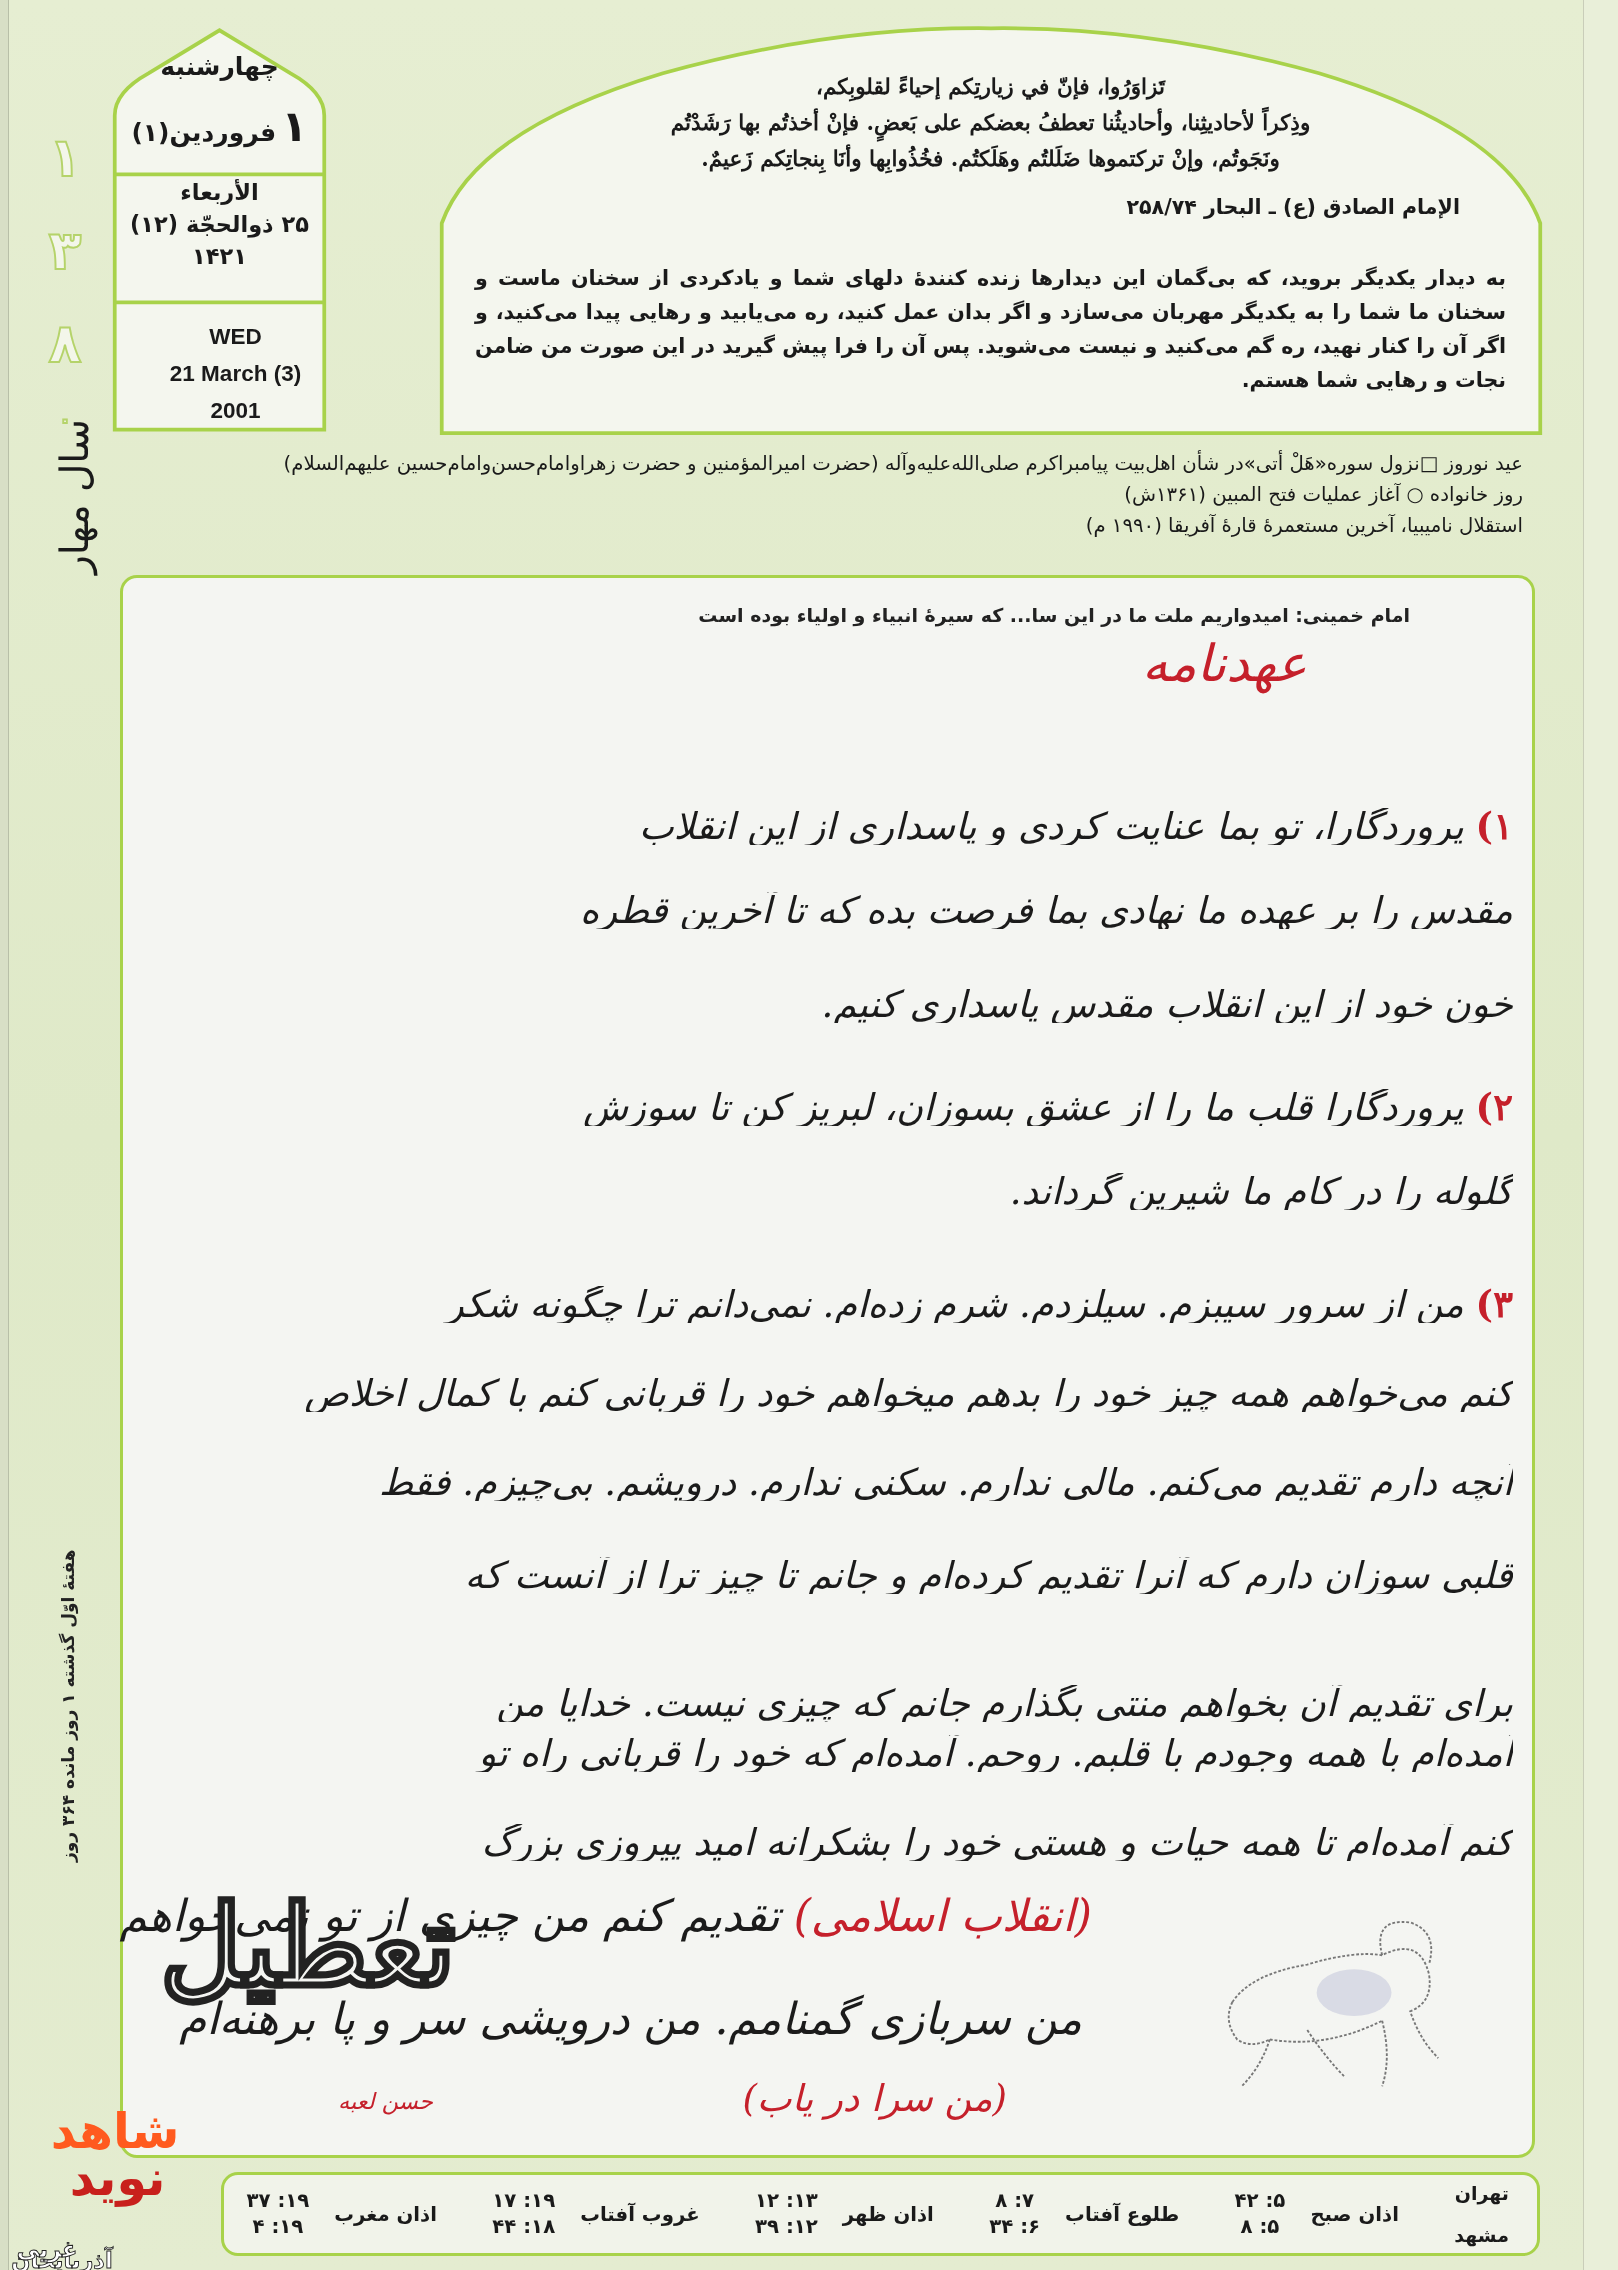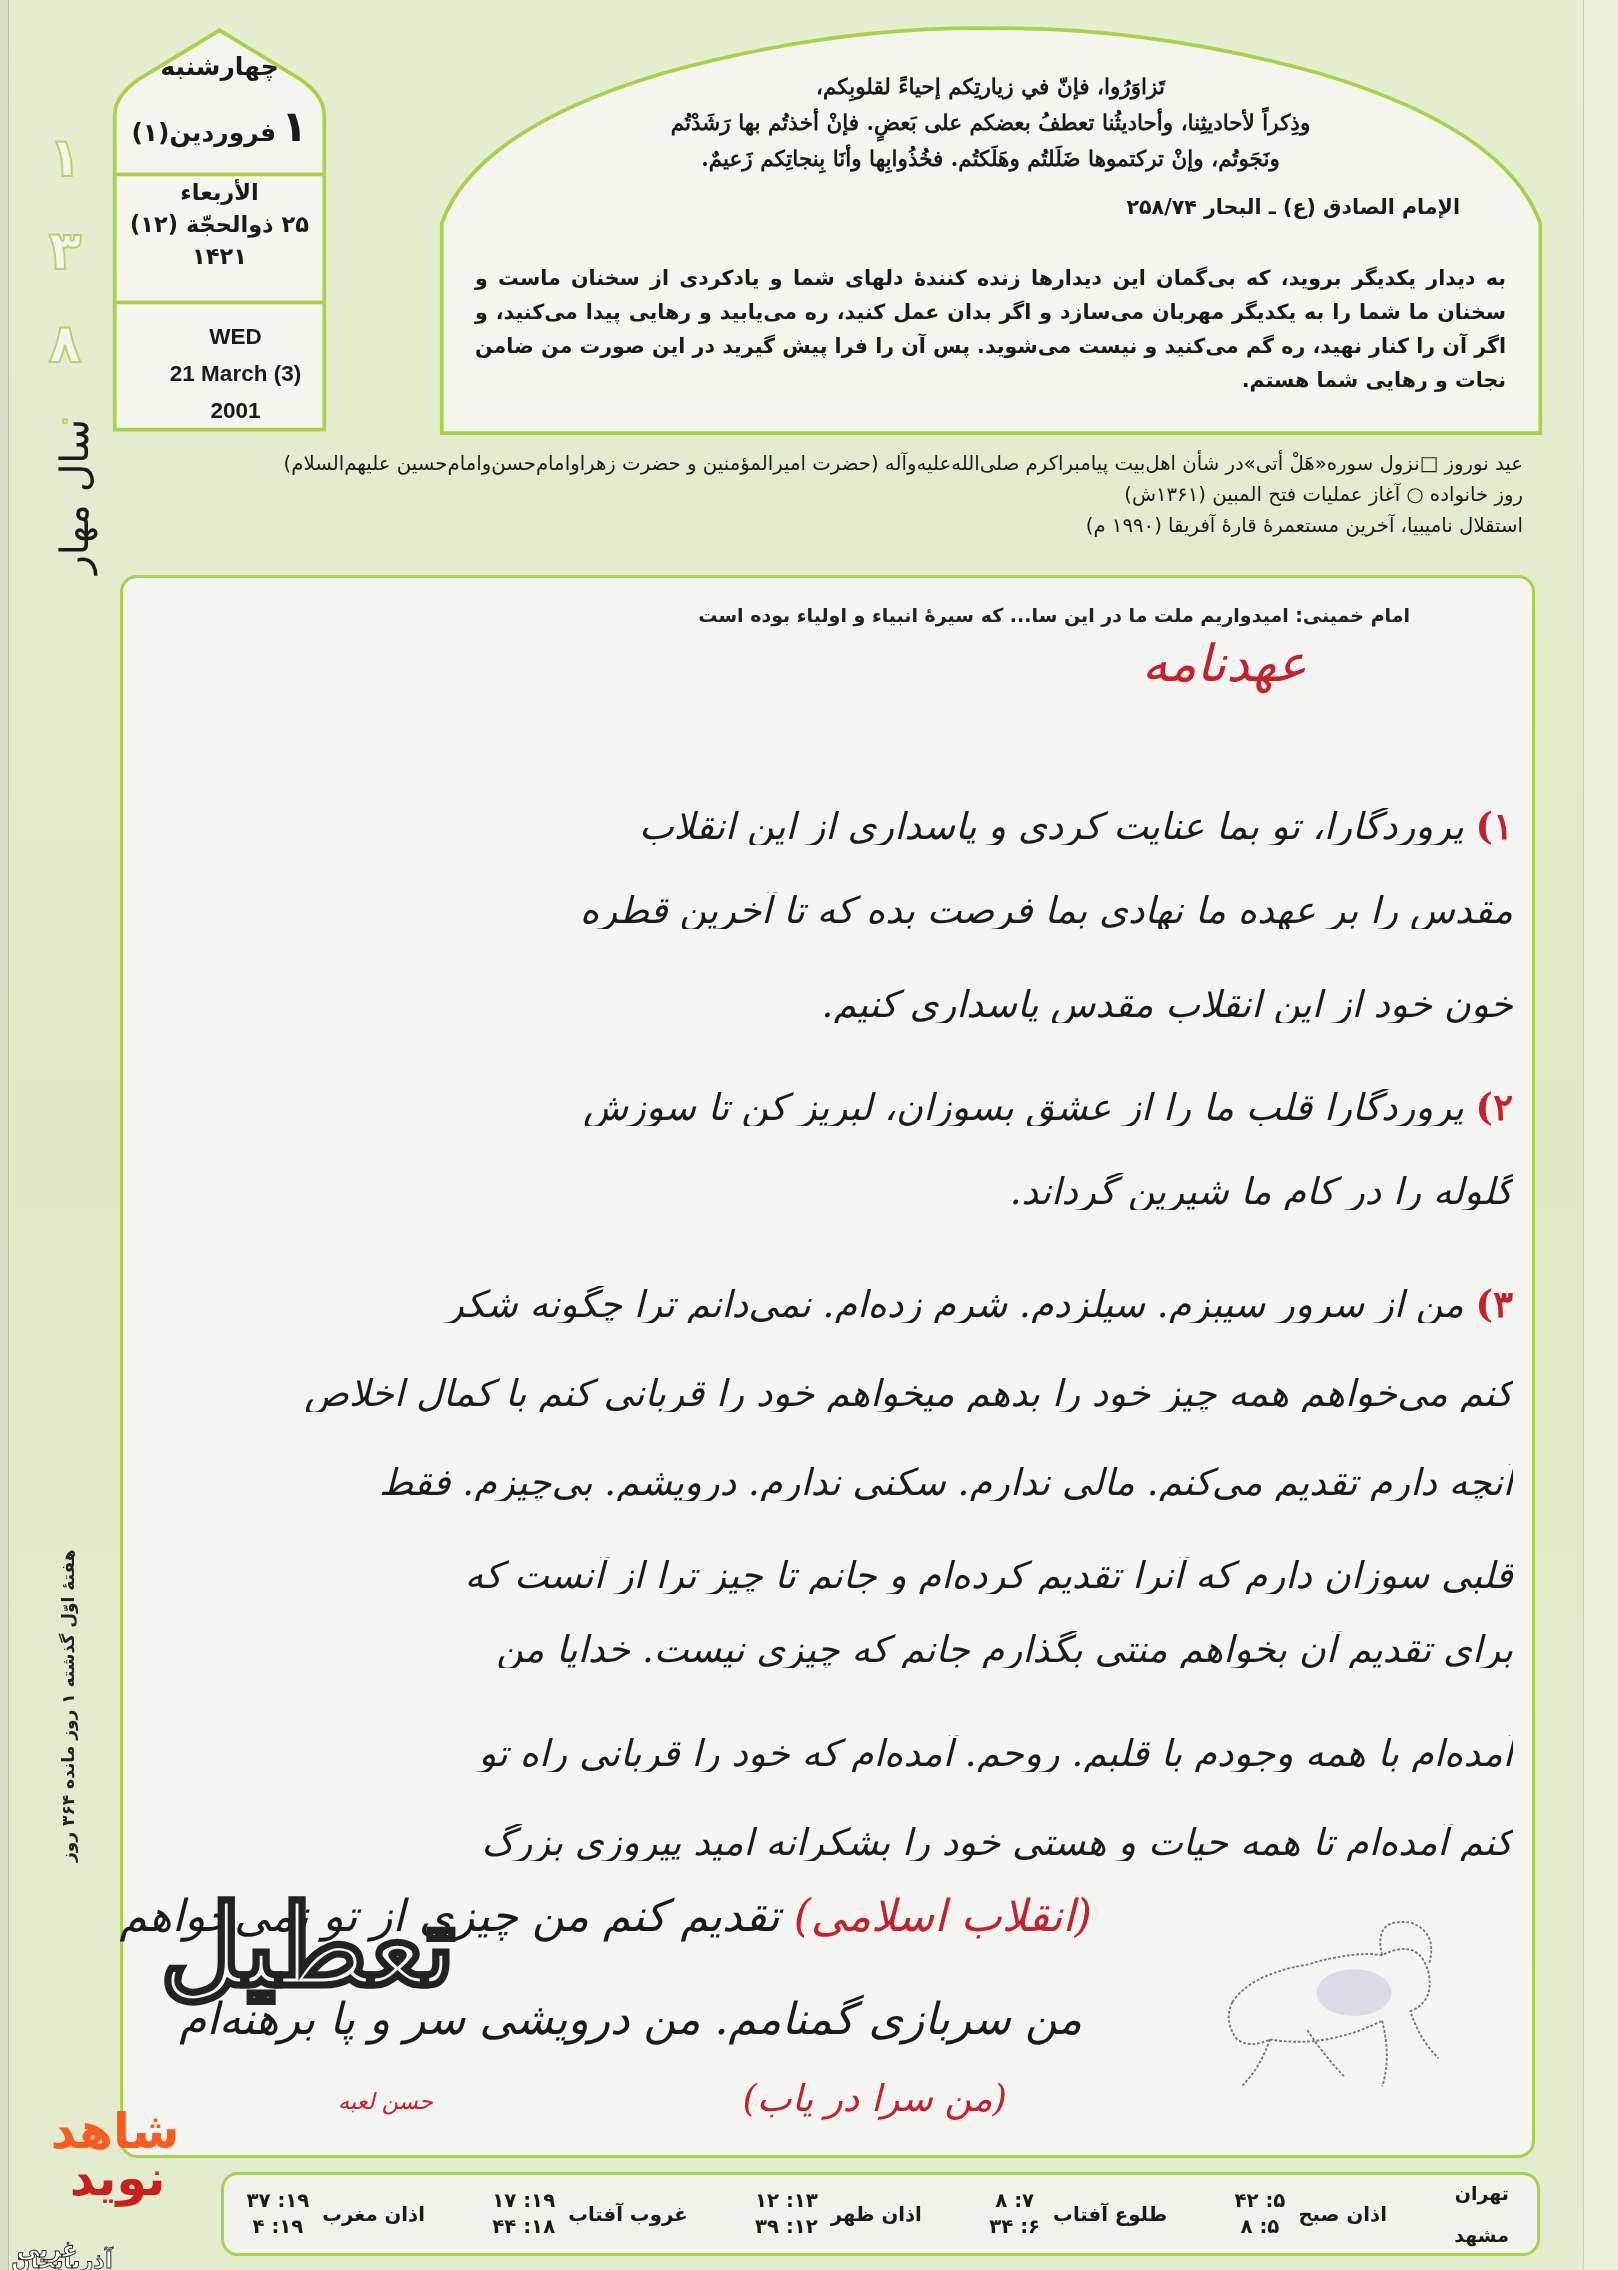--- a/index.html
+++ b/index.html
@@ -112,21 +112,21 @@
   .ram-drawing { position: absolute; right: 75px; top: 1321px; width: 262px; height: 206px; }
 
   
   .prayer-bar {
     position: absolute; left: 221px; top: 2172px; width: 1319px; height: 84px;
     background: #f1f3ea; border: 3.7px solid #a8d24a; border-radius: 17px;
     display: flex; flex-direction: row-reverse; align-items: center; justify-content: space-between;
     padding: 0 28px 0 22.5px; direction: ltr;
   }
   .pt-group { display: flex; flex-direction: row-reverse; align-items: center; gap: 13px; }
-  .pt-label { font-size: 19.7px; font-weight: bold; direction: rtl; }
+  .pt-label { font-size: 19.7px; font-weight: bold; direction: rtl; margin-left: 12px; }
   .pt-cities { display: flex; flex-direction: column; font-size: 19px; font-weight: bold; direction: rtl; line-height: 26px; gap: 16px; }
   .pt-times { display: flex; flex-direction: column; font-size: 19.7px; font-weight: bold; line-height: 26px; direction: rtl; text-align: center; }
 
   
   .logo { position: absolute; left: 3.7px; top: 2103px; width: 215px; height: 164px; }
   .logo .l1 { position: absolute; left: 47px; top: 0; font-size: 49px; font-weight: bold; color: #ff5a1f; direction: rtl; }
   .logo .l2 { position: absolute; left: 66px; top: 47px; font-size: 49px; font-weight: bold; color: #c8201c; direction: rtl; }
   .logo .l3 { position: absolute; left: 7.5px; top: 103px; font-size: 22.5px; font-weight: bold; color: #fff; -webkit-text-stroke: 0.9px #222; direction: rtl; margin-top: 41px; }
   .logo .l4 { position: absolute; left: 13px; top: 133px; font-size: 22.5px; font-weight: bold; color: #fff; -webkit-text-stroke: 0.9px #222; direction: rtl; }
 </style>
@@ -205,21 +205,21 @@
     </div>
     <div class="hand" style="top:562px">گلوله را در کام ما شیرین گرداند.</div>
 
     <div class="hand" style="top:675px">
       <span class="num">۳)</span>
       <span>من از سرور سیبزم. سیلزدم. شرم زده‌ام. نمی‌دانم ترا چگونه شکر</span>
     </div>
     <div class="hand" style="top:764px">کنم می‌خواهم همه چیز خود را بدهم میخواهم خود را قربانی کنم با کمال اخلاص</div>
     <div class="hand" style="top:853px">آنچه دارم تقدیم می‌کنم. مالی ندارم. سکنی ندارم. درویشم. بی‌چیزم. فقط</div>
     <div class="hand" style="top:946px">قلبی سوزان دارم که آنرا تقدیم کرده‌ام و جانم تا چیز ترا از آنست که</div>
-    <div class="hand" style="top:1020px">برای تقدیم آن بخواهم منتی بگذارم جانم که چیزی نیست. خدایا من</div>
+    <div class="hand" style="top:1074px">برای تقدیم آن بخواهم منتی بگذارم جانم که چیزی نیست. خدایا من</div>
     <div class="hand" style="top:1124px">آمده‌ام با همه وجودم با قلبم. روحم. آمده‌ام که خود را قربانی راه تو</div>
     <div class="hand" style="top:1213px">کنم آمده‌ام تا همه حیات و هستی خود را بشکرانه امید پیروزی بزرگ</div>
 
     <div class="closing-line" style="top:1312px; right:440px">
       <span class="closing-red">(انقلاب اسلامی)</span>
       <span>تقدیم کنم من چیزی از تو نمی‌خواهم</span>
     </div>
     <div class="closing-line" style="top:1415px; right:450px">من سربازی گمنامم. من درویشی سر و پا برهنه‌ام</div>
     <div class="closing-line closing-red" style="top:1499px; right:525px; font-size:37px">(من سرا در یاب)</div>
     <div class="closing-line closing-red" style="top:1510px; left:215px; font-size:22.5px">حسن لعبه</div>

